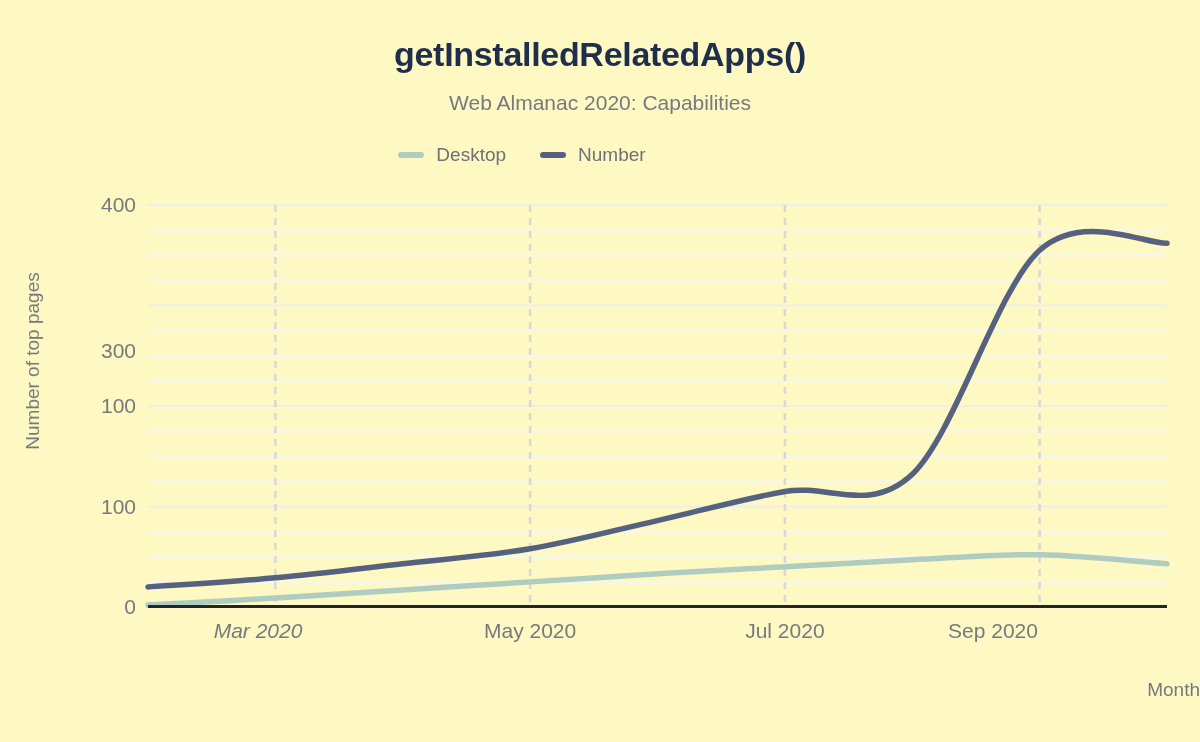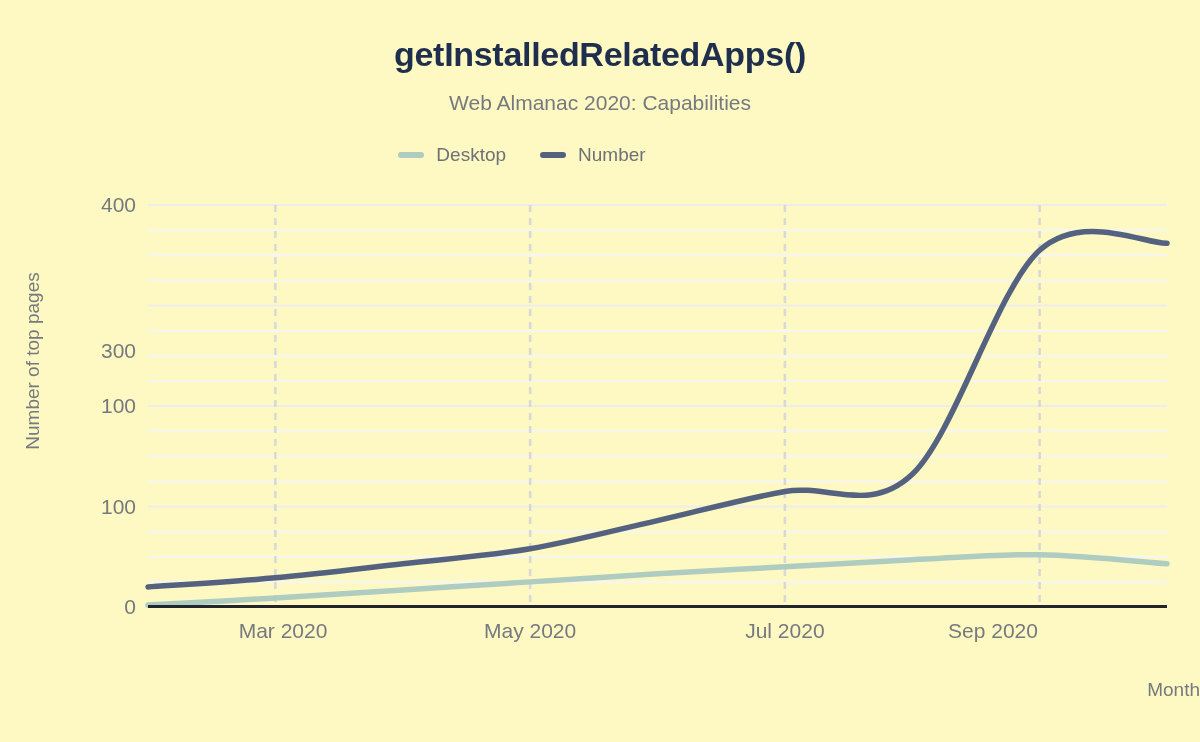--- a/index.html
+++ b/index.html
@@ -211,21 +211,21 @@
         </g>
       <path id="line-desktop" fill="none" stroke="#afccc0" stroke-width="5.5" stroke-linecap="round" stroke-linejoin="round" d="M 0.00 399.99 C 21.23 398.82, 84.92 395.47, 127.38 392.95 C 169.83 390.44, 212.29 387.60, 254.75 384.92 C 297.21 382.24, 339.67 379.56, 382.13 376.88 C 424.58 374.19, 467.04 371.35, 509.50 368.83 C 551.96 366.32, 594.42 364.14, 636.88 361.80 C 679.33 359.46, 721.79 356.77, 764.25 354.76 C 806.71 352.75, 849.17 349.07, 891.63 349.74 C 934.08 350.41, 997.77 357.28, 1019.00 358.79"></path>
       <path id="line-mobile" fill="none" stroke="#55627f" stroke-width="5.5" stroke-linecap="round" stroke-linejoin="round" d="M 0.00 381.90 C 21.23 380.39, 84.92 376.71, 127.38 372.86 C 169.83 369.00, 212.29 363.64, 254.75 358.79 C 297.21 353.93, 339.67 350.91, 382.13 343.71 C 424.58 336.51, 467.04 325.12, 509.50 315.57 C 551.96 306.02, 594.42 294.13, 636.88 286.43 C 679.33 278.72, 721.79 309.54, 764.25 269.34 C 806.71 229.14, 849.17 83.75, 891.63 45.23 C 934.08 6.70, 997.77 39.36, 1019.00 38.19"></path>
     </svg>
   </div>
 
   <div class="axis-baseline"></div>
 
   <div class="x-axis-area">
     <div id="xtick-host">
-        <div class="xtick" style="left: 283px;">Mar 2020</div>
+        <div class="xtick" style="left: 258px; font-style: italic;">Mar 2020</div>
         <div class="xtick" style="left: 530.125px;">May 2020</div>
         <div class="xtick" style="left: 784.875px;">Jul 2020</div>
         <div class="xtick" style="left: 993px;">Sep 2020</div>
       </div>
     <div class="xlabel">Month</div>
   </div>
 
 </div>
 
 </body></html>

